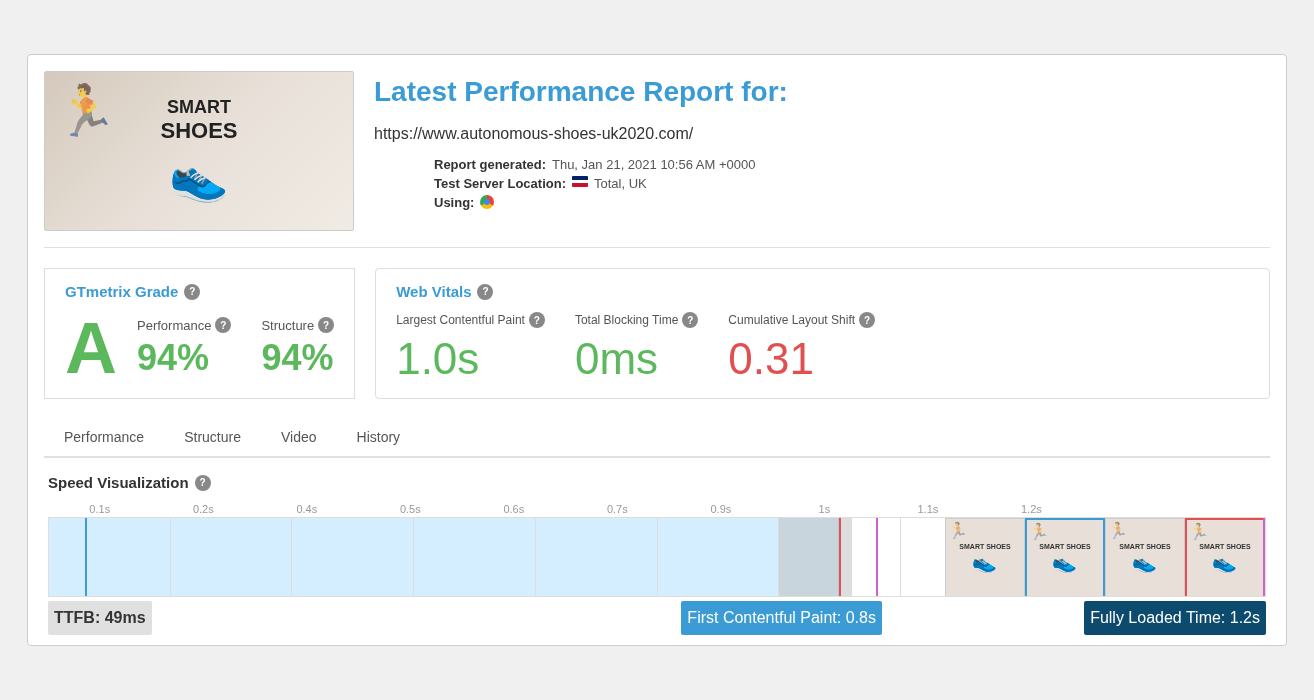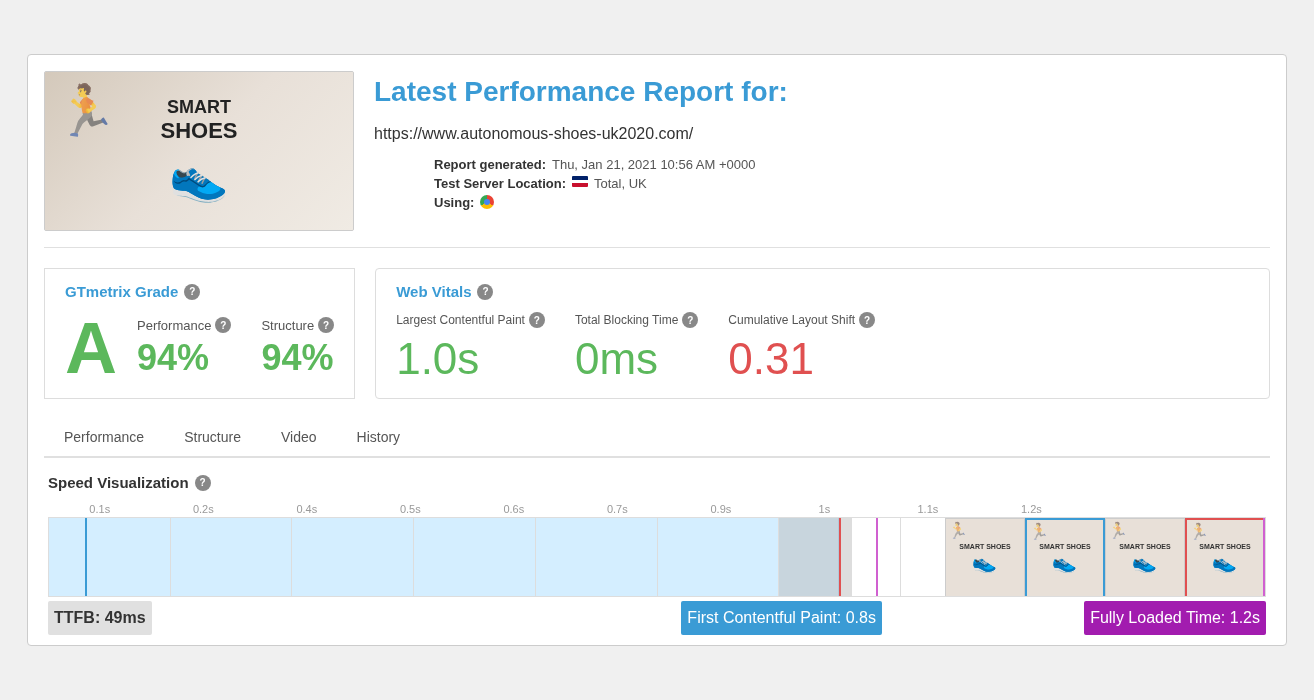--- a/index.html
+++ b/index.html
@@ -335,21 +335,21 @@
     .bottom-label.ttfb {
       left: 0;
       background: #888;
       color: #333;
       font-weight: bold;
     }
     .bottom-label.fcp {
       background: #3a9bd5;
     }
     .bottom-label.flt {
-      background: #a21caf;
+      background: #0c4a6e;
     }
 
     .gtmetrix-left-panel {
       min-width: 280px;
     }
 
     .timeline-wrapper {
       position: relative;
       width: 100%;
     }

